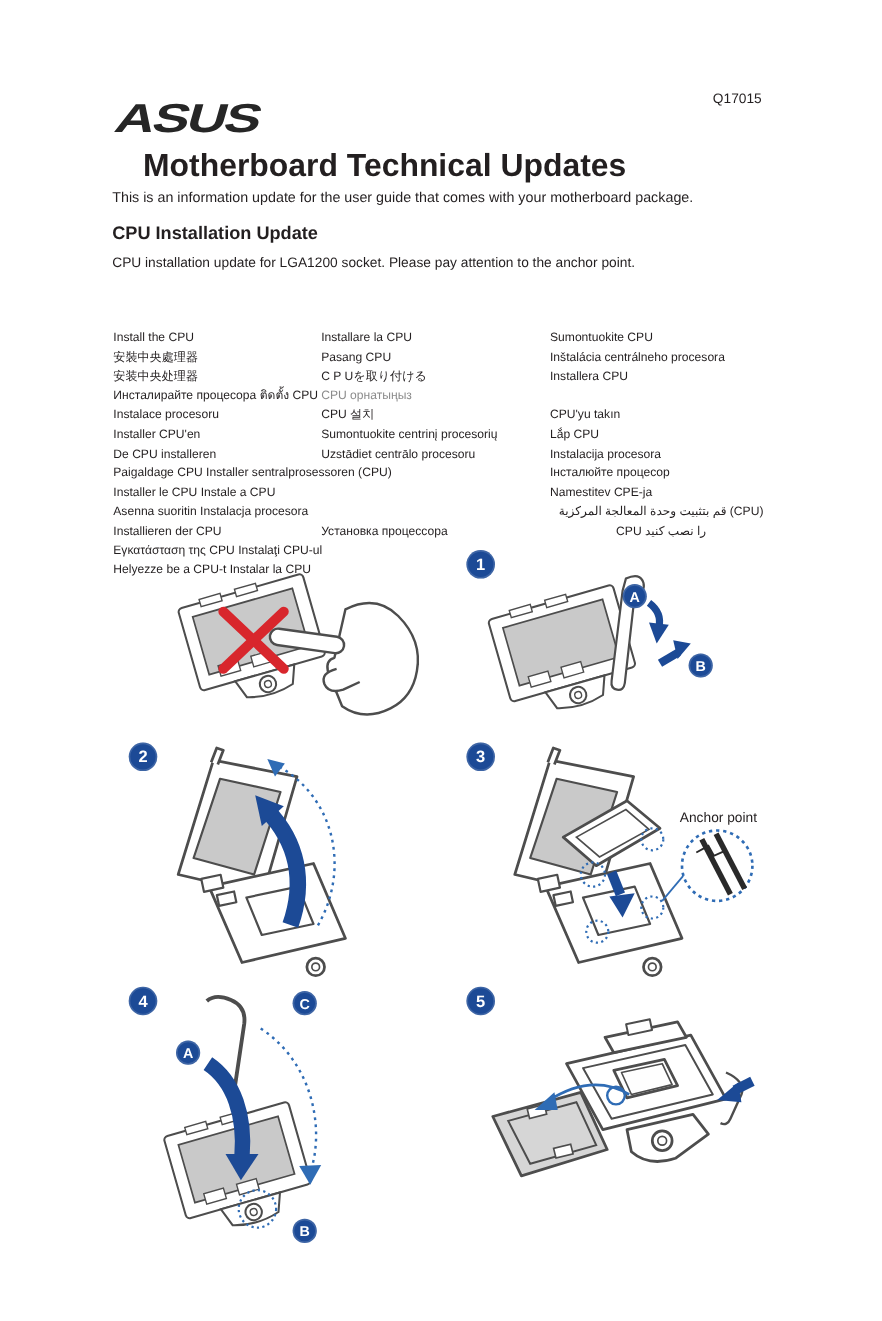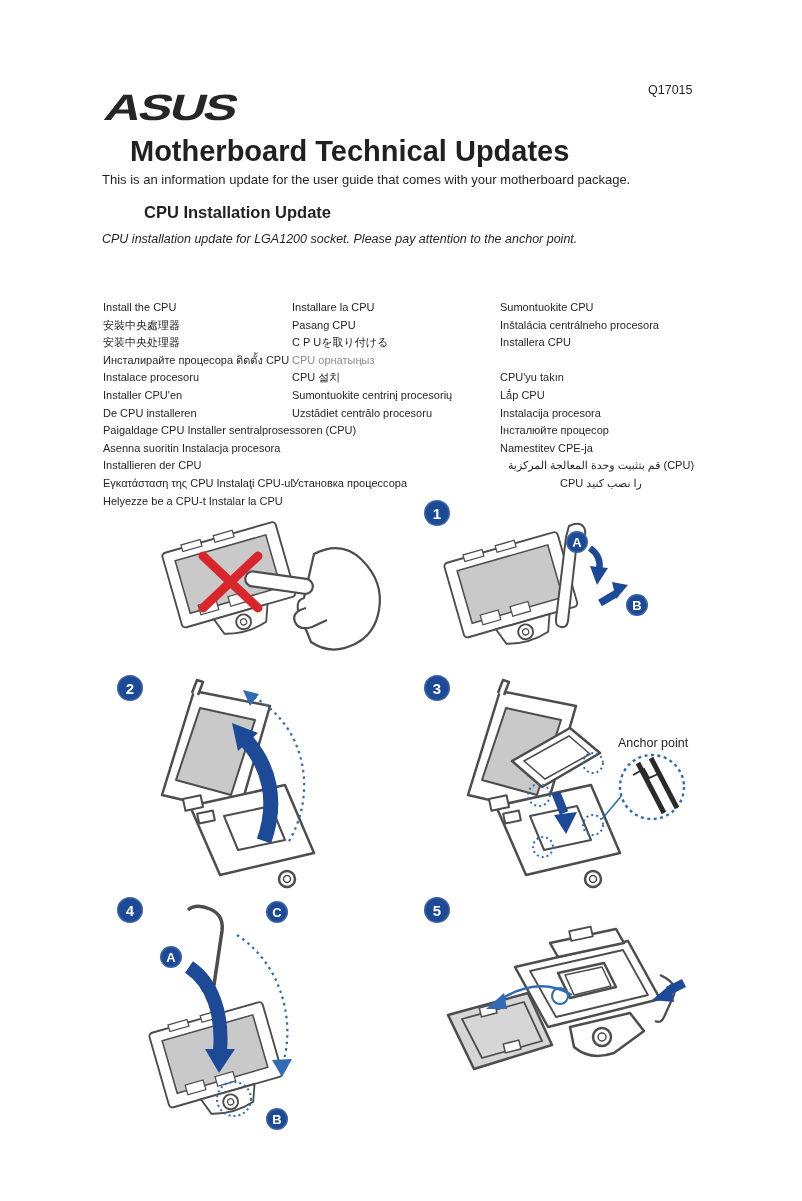--- a/index.html
+++ b/index.html
@@ -9,22 +9,22 @@
   }
   
   .asus-logo{
     position:absolute;left:100px;top:74px;font-size:47px;font-weight:bold;
     letter-spacing:-2px;color:#262626;
     transform:skewX(-16deg) scaleY(0.78) scaleX(1.06);transform-origin:left bottom;
   }
   .doc-code{position:absolute;left:648px;top:83px;font-size:12.5px;}
   .page-title{position:absolute;left:102px;top:135px;font-size:29px;font-weight:bold;margin-left:28px;}
   .intro{position:absolute;left:102px;top:172px;font-size:13px;}
-  .section-heading{position:absolute;left:102px;top:203px;font-size:16.5px;font-weight:bold;margin-left:42px;}
-  .section-desc{position:absolute;left:102px;top:232px;font-size:12.5px;font-style:italic;}
+  .section-heading{position:absolute;left:102px;top:203px;font-size:16.5px;font-weight:bold;}
+  .section-desc{position:absolute;left:102px;top:232px;font-size:12.5px;}
   
   .tr-col{position:absolute;top:259px;font-size:11px;font-weight:normal;line-height:17.6px;white-space:nowrap;margin-top:40px;}
   .tr-col div{height:17.6px;}
   .tr-c1{left:103px;}
   .tr-c2{left:292px;}
   .tr-c3{left:500px;width:202px;}
   .muted{color:#8c8c8c;}
   .alignr{text-align:center;}
   
   .fig{position:absolute;}
@@ -53,20 +53,21 @@
 
   <div class="tr-col tr-c1">
     <div>Install the CPU</div>
     <div>安裝中央處理器</div>
     <div>安装中央处理器</div>
     <div>Инсталирайте процесора ติดตั้ง CPU</div>
     <div>Instalace procesoru</div>
     <div>Installer CPU'en</div>
     <div>De CPU installeren</div>
     <div>Paigaldage CPU Installer sentralprosessoren (CPU)</div>
+    <div>Installer le CPU Instale a CPU</div>
     <div>Asenna suoritin Instalacja procesora</div>
     <div>Installieren der CPU</div>
     <div>Εγκατάσταση της CPU Instalaţi CPU-ul</div>
     <div>Helyezze be a CPU-t Instalar la CPU</div>
   </div>
   <div class="tr-col tr-c2">
     <div>Installare la CPU</div>
     <div>Pasang CPU</div>
     <div>C P Uを取り付ける</div>
     <div class="muted">CPU орнатыңыз</div>

